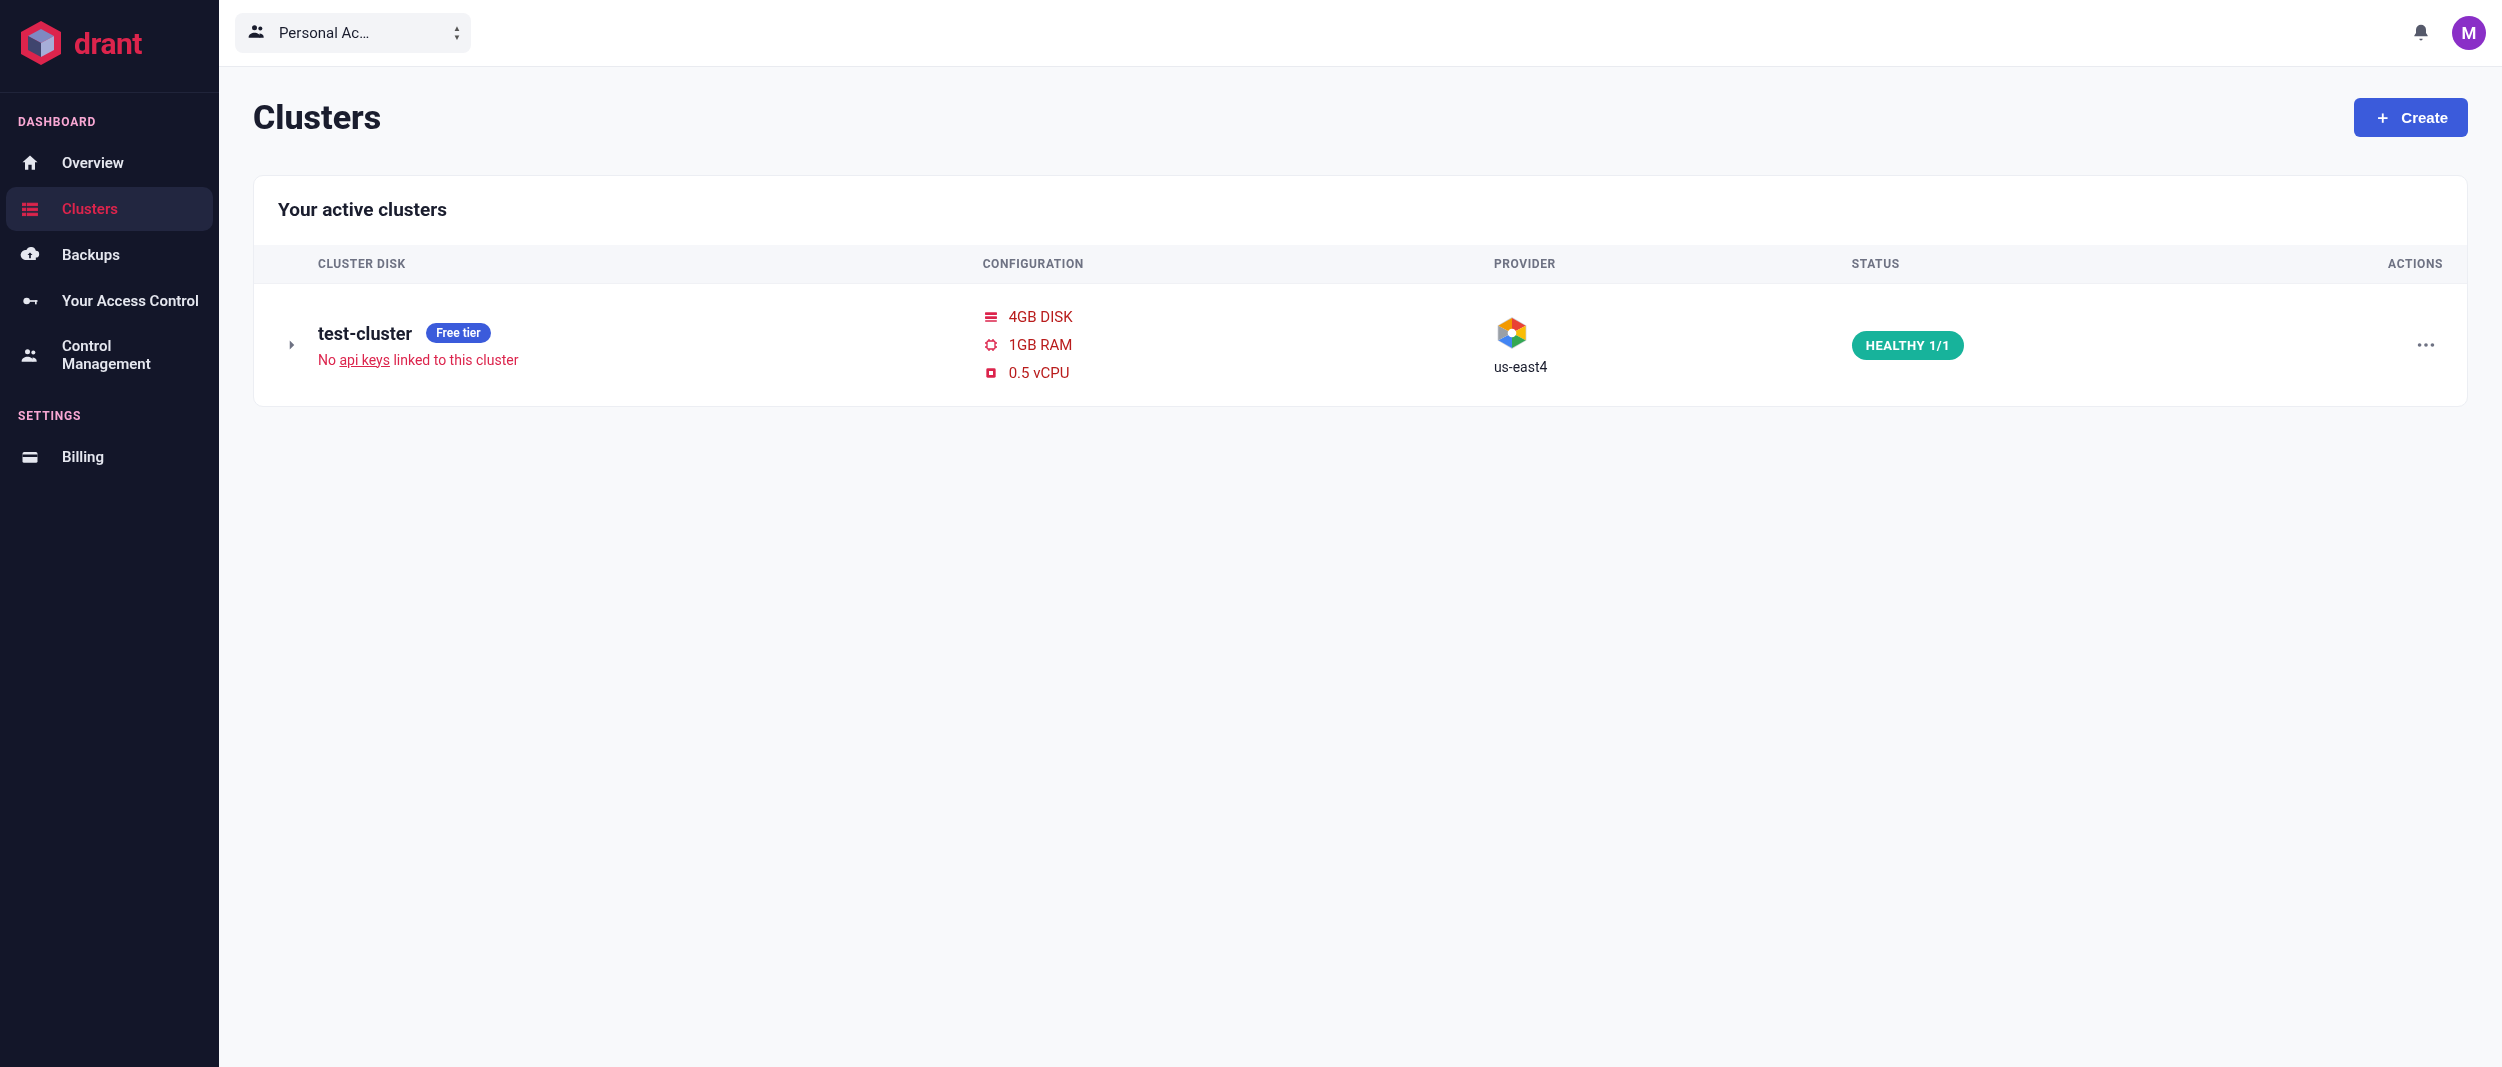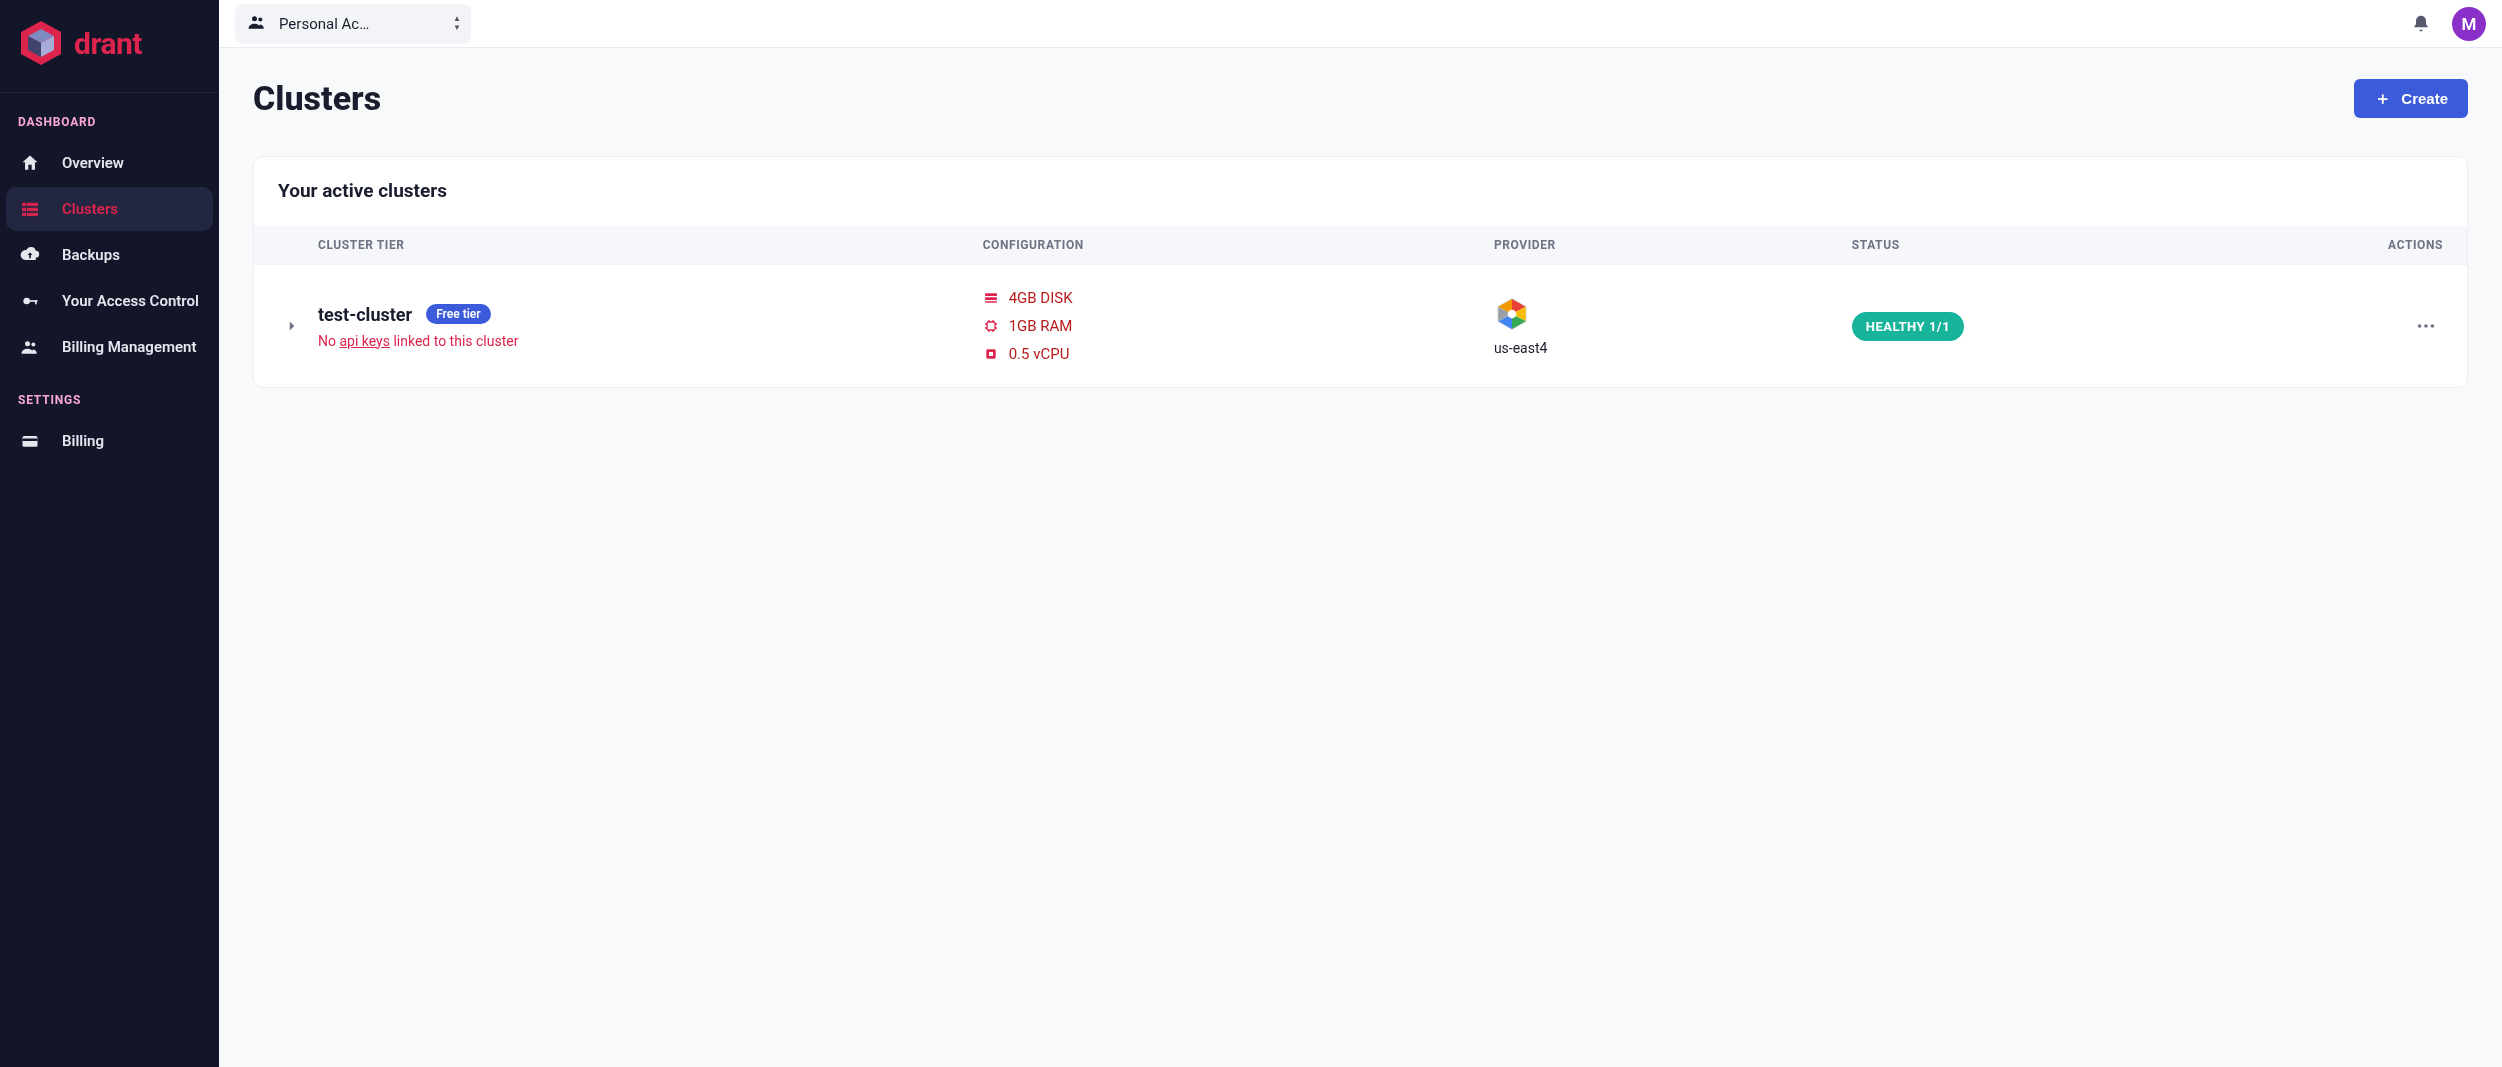--- a/index.html
+++ b/index.html
@@ -72,21 +72,21 @@
   .nav-item.active .nav-icon svg { fill: #dc244c; stroke:#dc244c; }
 
   
   .main {
     flex: 1 1 auto;
     display: flex;
     flex-direction: column;
     min-width: 0;
   }
   .topbar {
-    height: 48px;
+    height: 67px;
     background: #fff;
     border-bottom: 1px solid #e9ebf0;
     display: flex;
     align-items: center;
     padding: 0 16px;
     gap: 14px;
   }
   .account-select {
     display: flex;
     align-items: center;
@@ -300,21 +300,21 @@
       </div>
       <div class="nav-item">
         <span class="nav-icon">
           <svg viewBox="0 0 24 24" width="20" height="20" fill="#e5e7ef">
               <circle cx="9" cy="8" r="3"></circle>
               <circle cx="16" cy="9" r="2.4"></circle>
               <path d="M2 19c0-3 3.5-5 7-5s7 2 7 5v1H2z"></path>
               <path d="M15 15c2.5 0 5 1.5 5 4v1h-5"></path>
             </svg>
         </span>
-        <span>Billing Management</span>
+        <span>Control Management</span>
       </div>
     </nav>
 
     <div class="section-label">SETTINGS</div>
     <nav class="nav">
       <div class="nav-item">
         <span class="nav-icon">
           <svg viewBox="0 0 24 24" width="20" height="20" fill="#e5e7ef">
               <rect x="3" y="6" width="18" height="13" rx="2"></rect>
               <rect x="3" y="9" width="18" height="3" fill="#131629"></rect>
@@ -362,21 +362,21 @@
           <span class="plus">＋</span>
           <span>Create</span>
         </button>
       </div>
 
       <div class="card">
         <div class="card-title">Your active clusters</div>
 
         <div class="thead">
           <div class="col-expand"></div>
-          <div class="col-tier">CLUSTER TIER</div>
+          <div class="col-tier">CLUSTER DISK</div>
           <div class="col-config">CONFIGURATION</div>
           <div class="col-provider">PROVIDER</div>
           <div class="col-status">STATUS</div>
           <div class="col-actions">ACTIONS</div>
         </div>
 
         <div class="trow">
           <div class="col-expand">
             <div class="expand-btn">
               <svg viewBox="0 0 24 24" width="18" height="18" fill="#6e7283">

